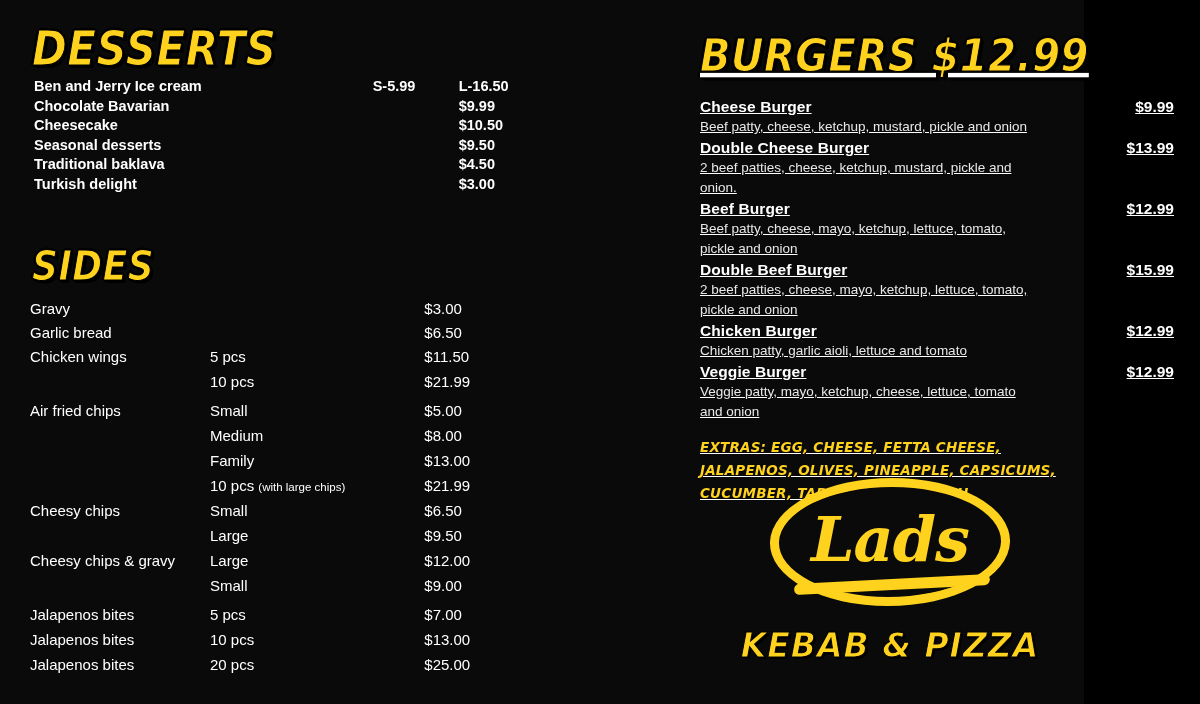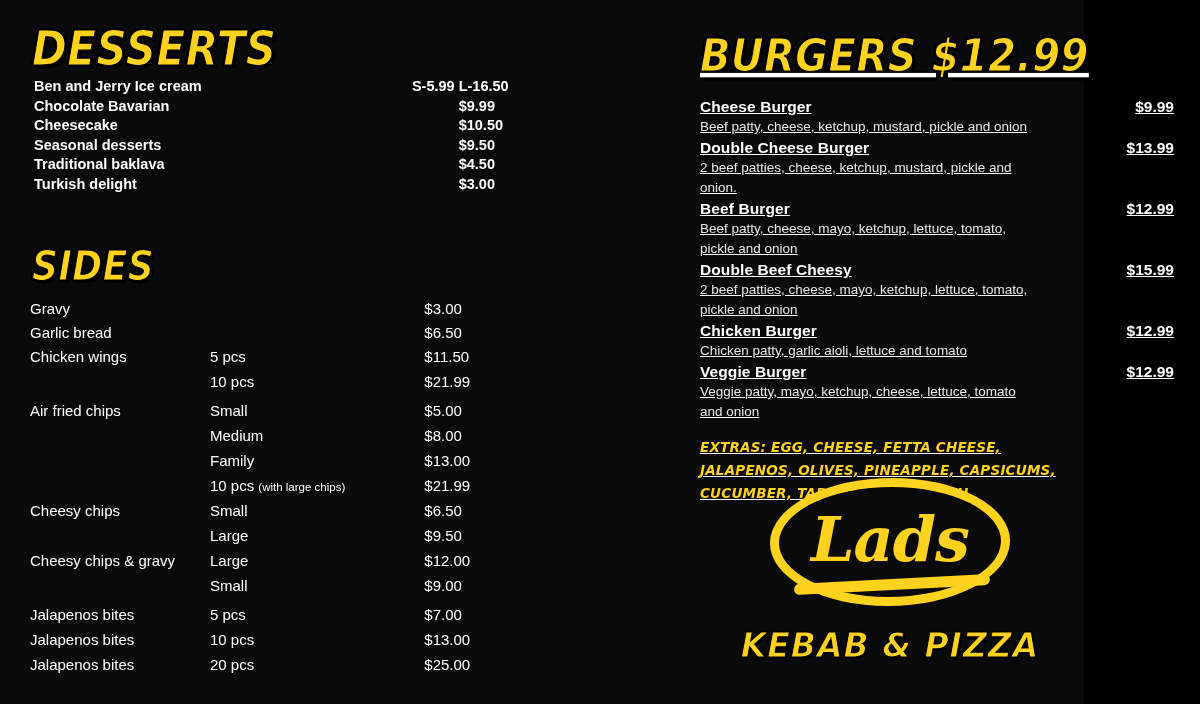--- a/index.html
+++ b/index.html
@@ -70,21 +70,21 @@
 
   
   .desserts-table td {
     font-size: 14.5px;
     font-weight: bold;
     line-height: 19.5px;
     padding: 0 0 0.5px 0;
     color: #ffffff;
   }
   .desserts-table .c-name { width: 300px; padding-left: 4px; }
-  .desserts-table .c-mid  { width: 120px; text-align: right; }
+  .desserts-table .c-mid  { width: 120px; text-align: center; }
   .desserts-table .c-price{ width: 120px; text-align: left; padding-left: 4px; }
 
   
   .sides-table td {
     font-size: 15px;
     line-height: 24px;
     color: #ffffff;
     padding: 0;
   }
   .sides-table .c-name { width: 178px; }
@@ -357,21 +357,21 @@
     <div class="burger-item">
       <div class="burger-head">
         <span class="burger-name">Beef Burger</span>
         <span class="burger-price">$12.99</span>
       </div>
       <div class="burger-desc">Beef patty, cheese, mayo, ketchup, lettuce, tomato, pickle and onion</div>
     </div>
 
     <div class="burger-item">
       <div class="burger-head">
-        <span class="burger-name">Double Beef Cheesy</span>
+        <span class="burger-name">Double Beef Burger</span>
         <span class="burger-price">$15.99</span>
       </div>
       <div class="burger-desc">2 beef patties, cheese, mayo, ketchup, lettuce, tomato, pickle and onion</div>
     </div>
 
     <div class="burger-item">
       <div class="burger-head">
         <span class="burger-name">Chicken Burger</span>
         <span class="burger-price">$12.99</span>
       </div>

